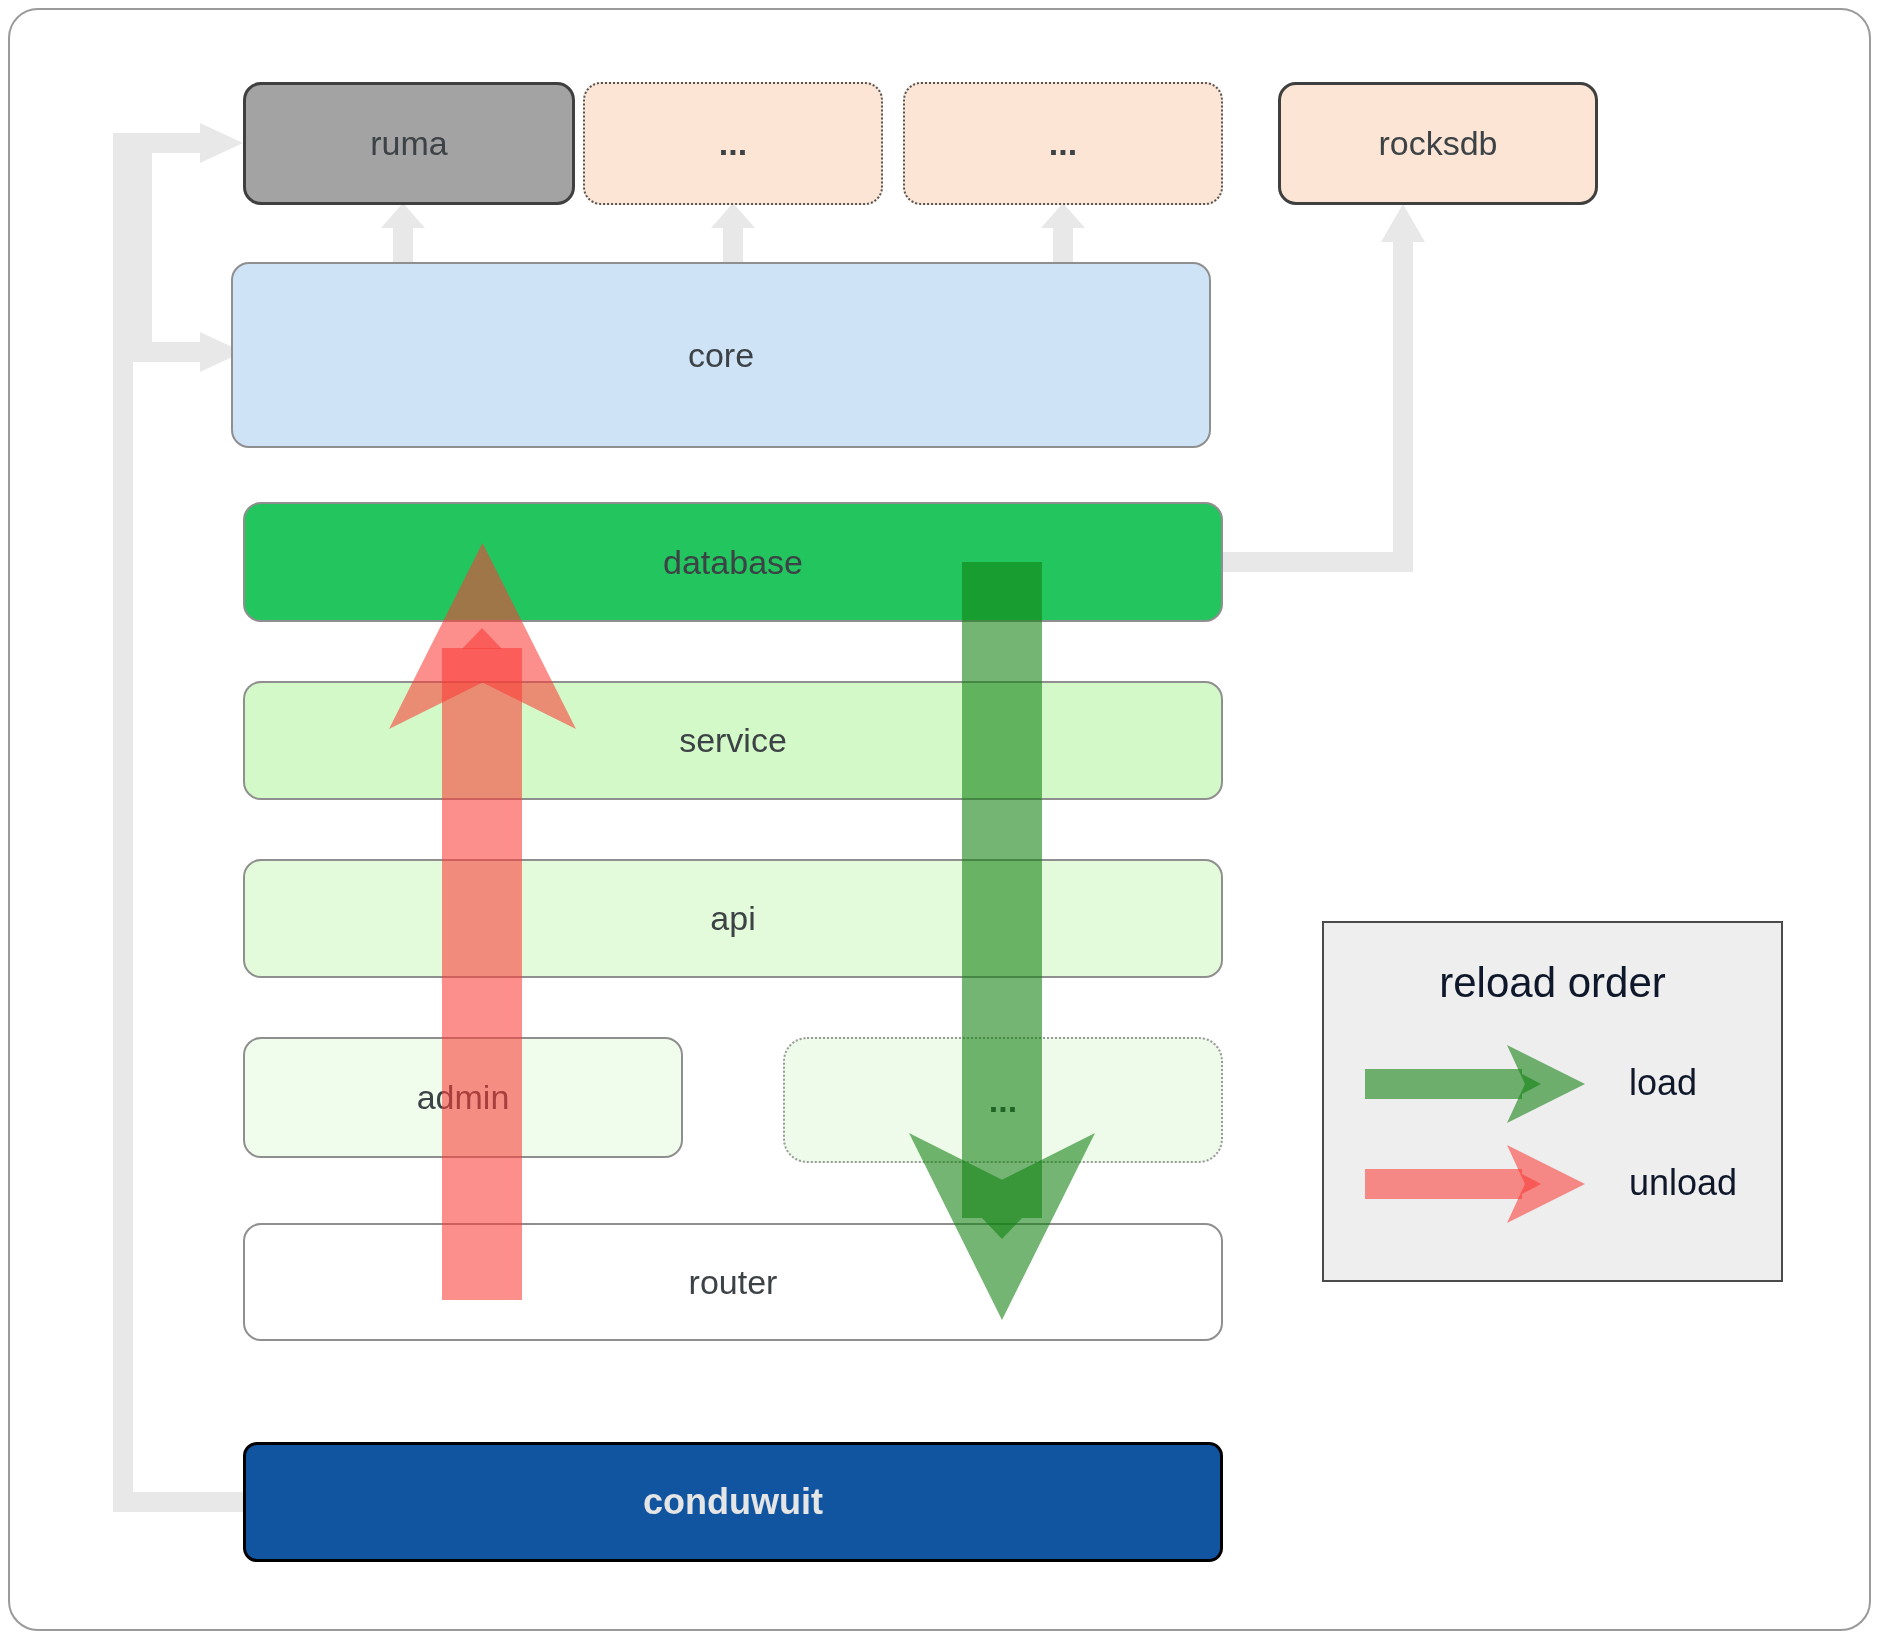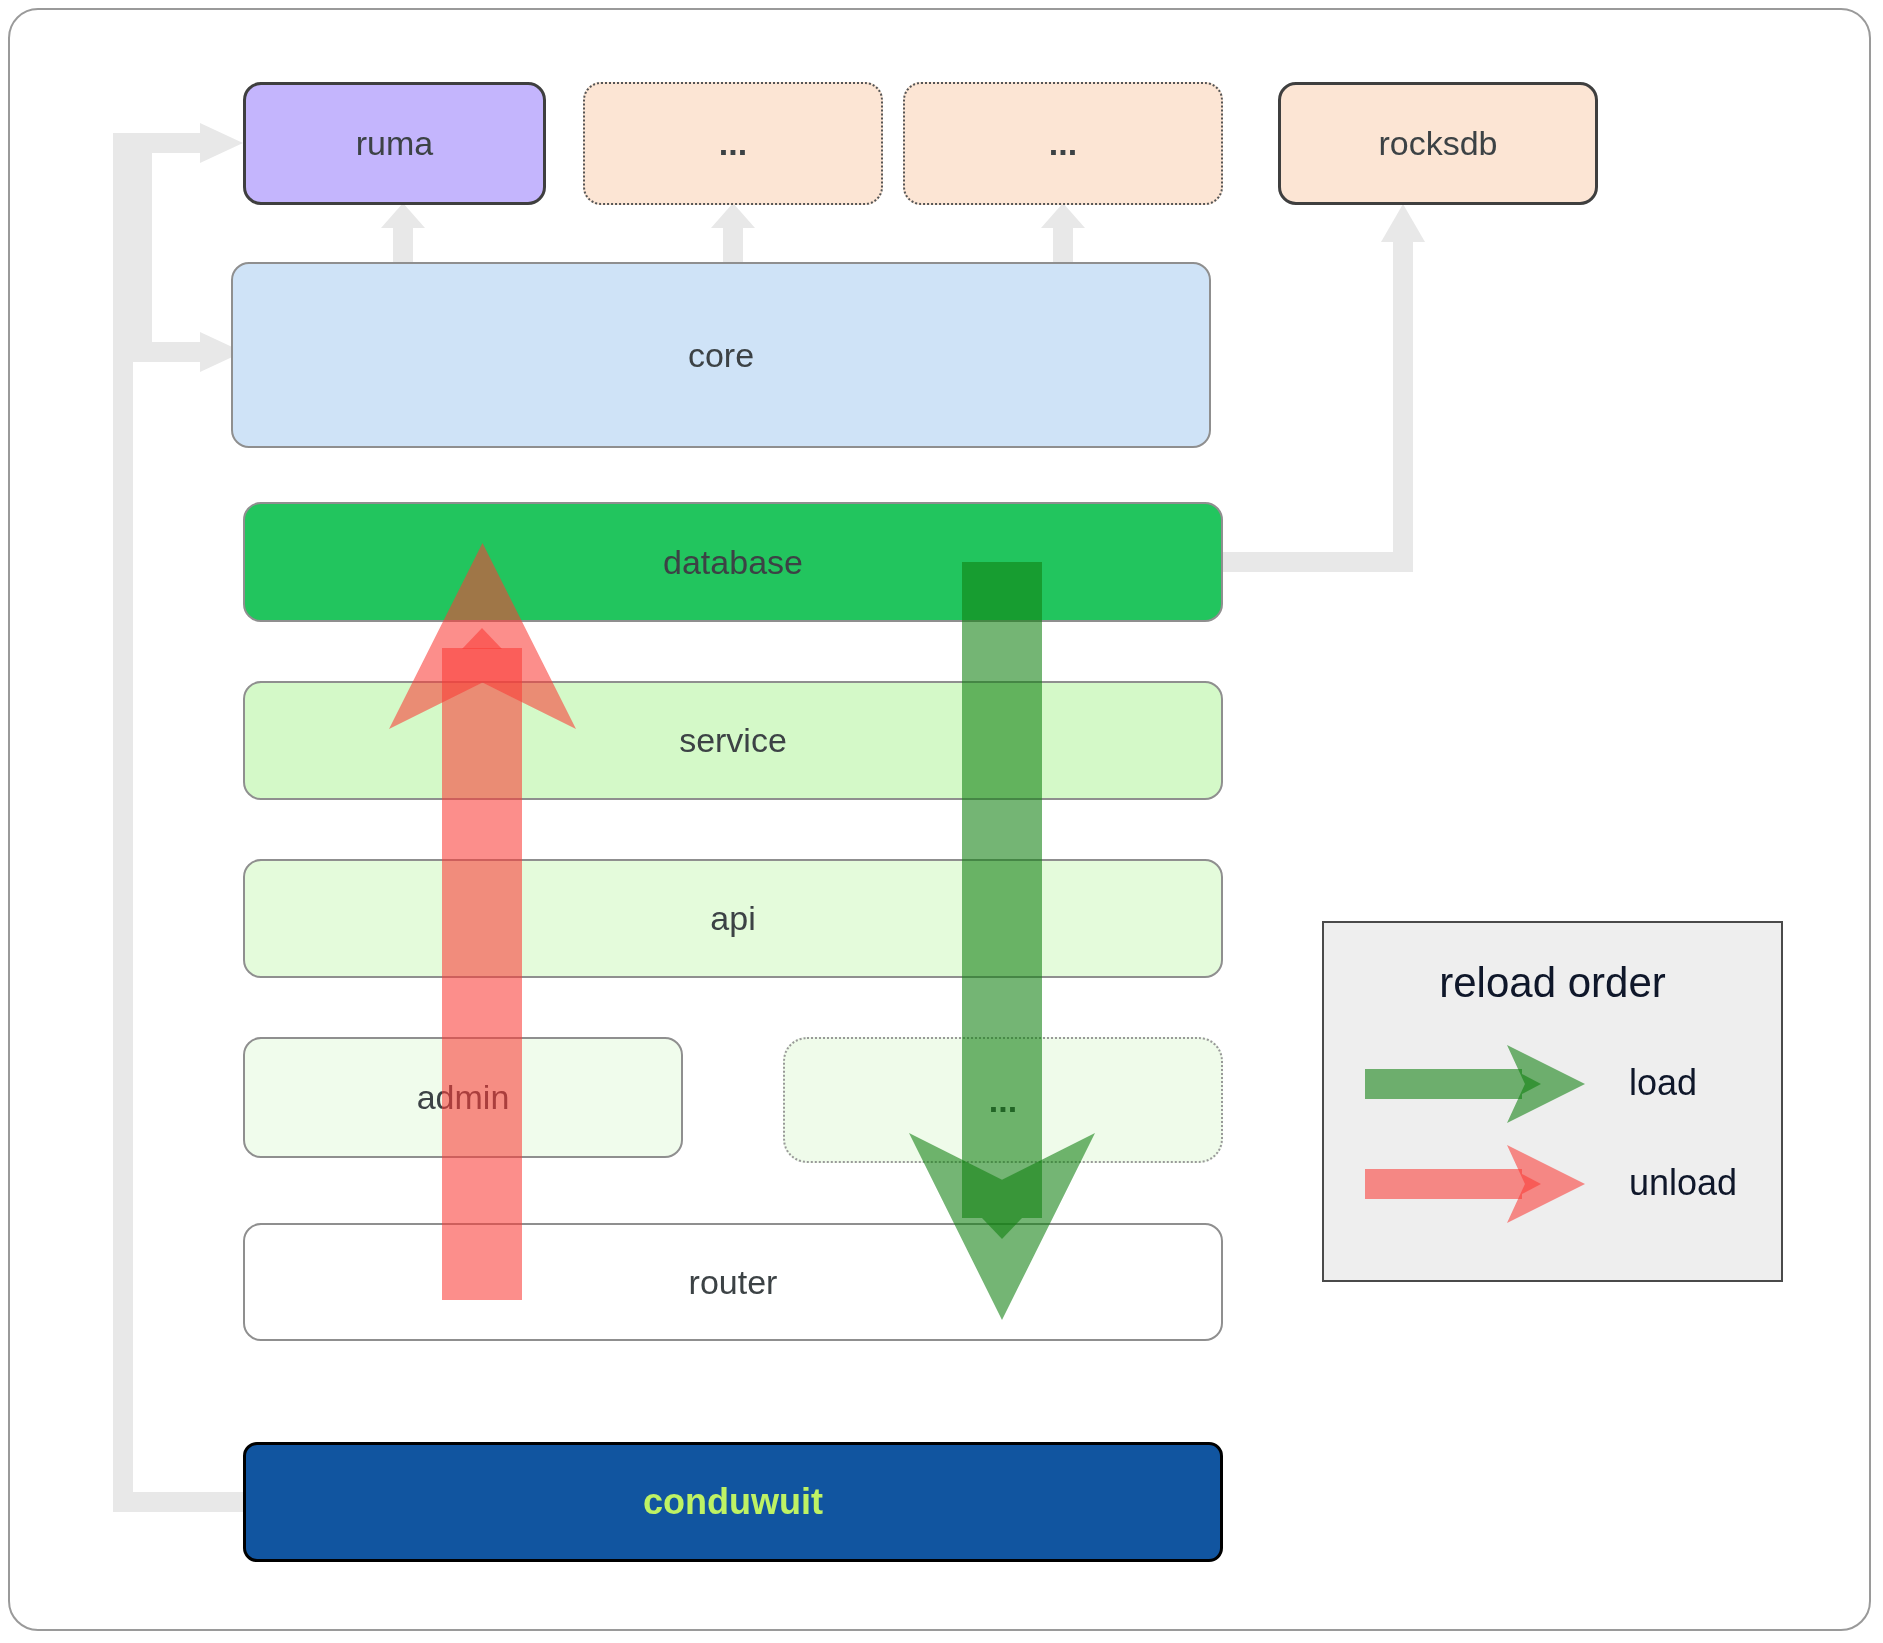--- a/index.html
+++ b/index.html
@@ -2,32 +2,32 @@
 <html><head>
 <meta charset="utf-8">
 <style>
   html,body{margin:0;padding:0;background:#ffffff;}
   body{width:1883px;height:1643px;position:relative;font-family:"Liberation Sans", sans-serif;}
   #stage{position:absolute;left:0;top:0;width:1883px;height:1643px;}
   #frame{position:absolute;left:8px;top:8px;width:1863px;height:1623px;border:2px solid #9a9a9a;border-radius:30px;box-sizing:border-box;background:#ffffff;}
   .box{position:absolute;display:flex;align-items:center;justify-content:center;box-sizing:border-box;font-size:34px;color:#3c4245;border-radius:18px;}
   .box span{white-space:nowrap;}
   
-  #b-ruma     {left:243px;top:82px;  width:303px;height:123px;background:#c4b5fd;border:3px solid #3f3f3f;text-align:right;}
+  #b-ruma     {left:243px;top:82px;  width:332px;height:123px;background:#a3a3a3;border:3px solid #3f3f3f;text-align:right;}
   #b-tdots1   {left:583px;top:82px;  width:300px;height:123px;background:#fce5d4;border:2px dotted #555;font-weight:700;}
   #b-tdots2   {left:903px;top:82px;  width:320px;height:123px;background:#fce5d4;border:2px dotted #555;font-weight:700;}
   #b-rocksdb  {left:1243px;top:82px; width:320px;height:123px;background:#fce5d4;border:3px solid #3f3f3f;margin-left:35px;}
   #b-core     {left:231px;top:262px; width:980px;height:186px;background:#cfe3f7;border:2px solid #8f8f8f;}
   #b-database {left:243px;top:502px; width:980px;height:120px;background:#22c55e;border:2px solid #8f8f8f;}
   #b-service  {left:243px;top:681px; width:980px;height:119px;background:#d4f9c8;border:2px solid #8f8f8f;}
   #b-api      {left:243px;top:859px; width:980px;height:119px;background:#e4fbdb;border:2px solid #8f8f8f;}
   #b-admin    {left:243px;top:1037px;width:440px;height:121px;background:#f0fcec;border:2px solid #8f8f8f;}
   #b-bdots    {left:783px;top:1037px;width:440px;height:126px;background:#effbea;border:2px dotted #999;font-weight:700;border-radius:24px;}
   #b-router   {left:243px;top:1223px;width:980px;height:118px;background:#ffffff;border:2px solid #8f8f8f;}
-  #b-conduwuit{left:243px;top:1442px;width:980px;height:120px;background:#1155a0;border:3px solid #000;color:#bef264;font-weight:600;font-size:36px;border-radius:14px;}
+  #b-conduwuit{left:243px;top:1442px;width:980px;height:120px;background:#1155a0;border:3px solid #000;color:#e5e5e5;font-weight:600;font-size:36px;border-radius:14px;}
   
   .gray{position:absolute;background:#e8e8e8;}
   .gtri{position:absolute;background:#e8e8e8;}
   #c-vout {left:113px;top:133px;width:20px;height:1379px;}
   #c-htop {left:113px;top:133px;width:88px;height:20px;}
   #c-ah-ruma {left:200px;top:123px;width:43px;height:40px;clip-path:polygon(0 0,100% 50%,0 100%);}
   #c-vin  {left:133px;top:153px;width:19px;height:209px;}
   #c-hcore{left:133px;top:342px;width:68px;height:20px;}
   #c-ah-core {left:200px;top:332px;width:43px;height:40px;clip-path:polygon(0 0,100% 50%,0 100%);}
   #c-hbot {left:113px;top:1492px;width:130px;height:20px;}

